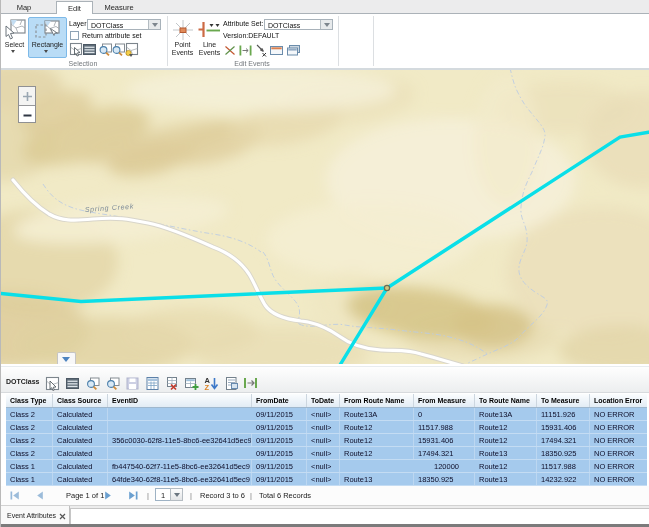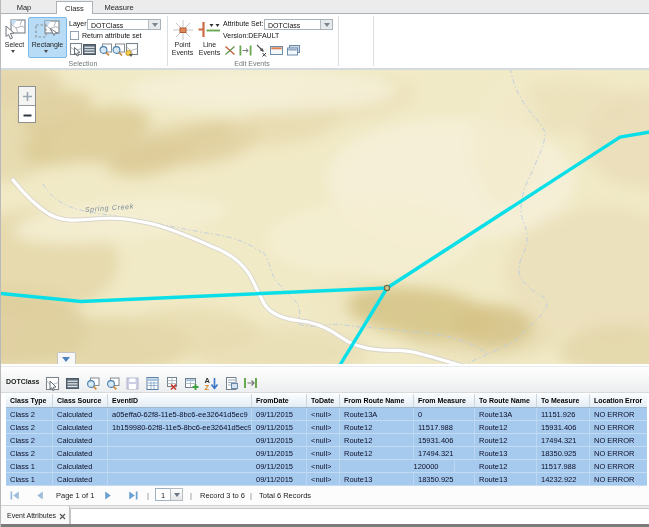--- a/index.html
+++ b/index.html
@@ -48,21 +48,21 @@
   #btab1 span{position:absolute;left:6px;top:6px;font-size:7px;white-space:nowrap;color:#222;}
   #btabs .rest{position:absolute;left:69px;top:2px;width:580px;height:17px;background:#fff;border:1px solid #c6c6c6;border-right:none;border-bottom:none;box-sizing:border-box;}
   #bottomedge{left:0;top:524px;width:649px;height:3px;background:#7b7b7b;}
 </style>
 </head>
 <body>
 <div id="win">
 
   <div class="abs" id="tabbar"></div>
   <div class="rtab" style="left:4px;width:38px;">Map</div>
-  <div class="rtab" id="tab-edit">Class</div>
+  <div class="rtab" id="tab-edit">Edit</div>
   <div class="rtab" style="left:95px;width:46px;">Measure</div>
 
   <div class="abs" id="ribbon">
     <div class="gsep" style="left:166px;"></div>
     <div class="gsep" style="left:337px;"></div>
     <div class="gsep" style="left:372px;"></div>
     <div class="glabel" style="left:42px;">Selection</div>
     <div class="glabel" style="left:211px;">Edit Events</div>
 
     <svg class="abs" style="left:3px;top:4px" width="22" height="24" viewBox="0 0 22 24">
@@ -341,44 +341,43 @@
         <div class="hc" style="left:301px;width:33px;">ToDate</div>
         <div class="hc" style="left:334px;width:74px;">From Route Name</div>
         <div class="hc" style="left:408px;width:61px;">From Measure</div>
         <div class="hc" style="left:469px;width:62px;">To Route Name</div>
         <div class="hc" style="left:531px;width:53px;">To Measure</div>
         <div class="hc" style="left:584px;width:57px;border-right:none;">Location Error</div>
       </div>
     <div class="row" style="top: 14px;">
           <div class="dc" style="left: 0px; width: 47px;">Class 2</div>
           <div class="dc" style="left: 47px; width: 55px;">Calculated</div>
-          <div class="dc" style="left: 102px; width: 144px;">a05effa0-62f8-11e5-8bc6-ee32641d5ec9</div>
           <div class="dc" style="left: 246px; width: 55px;">09/11/2015</div>
           <div class="dc" style="left: 301px; width: 33px;">&lt;null&gt;</div>
           <div class="dc" style="left: 334px; width: 74px;">Route13A</div>
           <div class="dc" style="left: 408px; width: 61px;">0</div>
           <div class="dc" style="left: 469px; width: 62px;">Route13A</div>
           <div class="dc" style="left: 531px; width: 53px;">11151.926</div>
           <div class="dc" style="left: 584px; width: 57px; border-right: none;">NO ERROR</div>
         </div>
         <div class="row" style="top: 27px;">
           <div class="dc" style="left: 0px; width: 47px;">Class 2</div>
           <div class="dc" style="left: 47px; width: 55px;">Calculated</div>
-          <div class="dc" style="left: 102px; width: 144px;">1b159980-62f8-11e5-8bc6-ee32641d5ec9</div>
           <div class="dc" style="left: 246px; width: 55px;">09/11/2015</div>
           <div class="dc" style="left: 301px; width: 33px;">&lt;null&gt;</div>
           <div class="dc" style="left: 334px; width: 74px;">Route12</div>
           <div class="dc" style="left: 408px; width: 61px;">11517.988</div>
           <div class="dc" style="left: 469px; width: 62px;">Route12</div>
           <div class="dc" style="left: 531px; width: 53px;">15931.406</div>
           <div class="dc" style="left: 584px; width: 57px; border-right: none;">NO ERROR</div>
         </div>
         <div class="row" style="top: 40px;">
           <div class="dc" style="left: 0px; width: 47px;">Class 2</div>
           <div class="dc" style="left: 47px; width: 55px;">Calculated</div>
+          <div class="dc" style="left: 102px; width: 144px;">356c0030-62f8-11e5-8bc6-ee32641d5ec9</div>
           <div class="dc" style="left: 246px; width: 55px;">09/11/2015</div>
           <div class="dc" style="left: 301px; width: 33px;">&lt;null&gt;</div>
           <div class="dc" style="left: 334px; width: 74px;">Route12</div>
           <div class="dc" style="left: 408px; width: 61px;">15931.406</div>
           <div class="dc" style="left: 469px; width: 62px;">Route12</div>
           <div class="dc" style="left: 531px; width: 53px;">17494.321</div>
           <div class="dc" style="left: 584px; width: 57px; border-right: none;">NO ERROR</div>
         </div>
         <div class="row" style="top: 53px;">
           <div class="dc" style="left: 0px; width: 47px;">Class 2</div>
@@ -387,50 +386,52 @@
           <div class="dc" style="left: 301px; width: 33px;">&lt;null&gt;</div>
           <div class="dc" style="left: 334px; width: 74px;">Route12</div>
           <div class="dc" style="left: 408px; width: 61px;">17494.321</div>
           <div class="dc" style="left: 469px; width: 62px;">Route13</div>
           <div class="dc" style="left: 531px; width: 53px;">18350.925</div>
           <div class="dc" style="left: 584px; width: 57px; border-right: none;">NO ERROR</div>
         </div>
         <div class="row" style="top: 66px;">
           <div class="dc" style="left: 0px; width: 47px;">Class 1</div>
           <div class="dc" style="left: 47px; width: 55px;">Calculated</div>
+          <div class="dc" style="left: 102px; width: 144px;">fb447540-62f7-11e5-8bc6-ee32641d5ec9</div>
           <div class="dc" style="left: 246px; width: 55px;">09/11/2015</div>
           <div class="dc" style="left: 301px; width: 33px;">&lt;null&gt;</div>
           <div class="dc" style="left: 316px; width: 74px; margin-top: 48px;">Route11</div>
-          <div class="dc" style="left: 388px; width: 61px; text-align: center;">120000</div>
+          <div class="dc" style="left: 424px; width: 61px;">120000</div>
           <div class="dc" style="left: 469px; width: 62px;">Route12</div>
           <div class="dc" style="left: 531px; width: 53px;">11517.988</div>
           <div class="dc" style="left: 584px; width: 57px; border-right: none;">NO ERROR</div>
         </div>
         <div class="row" style="top: 79px;">
           <div class="dc" style="left: 0px; width: 47px;">Class 1</div>
           <div class="dc" style="left: 47px; width: 55px;">Calculated</div>
+          <div class="dc" style="left: 102px; width: 144px;">64fde340-62f8-11e5-8bc6-ee32641d5ec9</div>
           <div class="dc" style="left: 246px; width: 55px;">09/11/2015</div>
           <div class="dc" style="left: 301px; width: 33px;">&lt;null&gt;</div>
           <div class="dc" style="left: 334px; width: 74px;">Route13</div>
           <div class="dc" style="left: 408px; width: 61px;">18350.925</div>
           <div class="dc" style="left: 469px; width: 62px;">Route13</div>
           <div class="dc" style="left: 531px; width: 53px;">14232.922</div>
           <div class="dc" style="left: 584px; width: 57px; border-right: none;">NO ERROR</div>
         </div>
       </div>
 
     <div class="abs" id="pager">
       <svg class="pgt" style="left:9px;top:4.5px" width="10" height="9" viewBox="0 0 10 9">
           <rect x="0.5" y="0.5" width="1.7" height="8" fill="#97b9d9"></rect>
           <path d="M8.8 0.5 L3.2 4.5 L8.8 8.5 Z" fill="#9cbcda"></path>
         </svg>
       <svg class="pgt" style="left:35px;top:4.5px" width="8" height="9" viewBox="0 0 8 9">
           <path d="M6.8 0.5 L1.2 4.5 L6.8 8.5 Z" fill="#9cbcda"></path>
         </svg>
-      <span class="pgt" style="left:55px;top:4.5px;">Page 1 of 1</span>
+      <span class="pgt" style="left:65px;top:4.5px;">Page 1 of 1</span>
       <svg class="pgt" style="left:103px;top:4.5px" width="8" height="9" viewBox="0 0 8 9">
           <path d="M1.2 0.5 L6.8 4.5 L1.2 8.5 Z" fill="#6ba0d0"></path>
         </svg>
       <svg class="pgt" style="left:127px;top:4.5px" width="10" height="9" viewBox="0 0 10 9">
           <path d="M1.2 0.5 L6.8 4.5 L1.2 8.5 Z" fill="#6ba0d0"></path>
           <rect x="7.8" y="0.5" width="1.7" height="8" fill="#6ba0d0"></rect>
         </svg>
       <span class="pgt" style="left:146px;top:4.5px;color:#777;">|</span>
       <div class="pgt" style="left:154px;top:2px;width:16px;height:13px;background:#fff;border:1px solid #9eb2c4;font-size:7.5px;text-align:center;line-height:13px;box-sizing:border-box;">1</div>
       <div class="pgt" style="left:169px;top:2px;width:13px;height:13px;background:linear-gradient(#fdfdfd,#e3e5e7);border:1px solid #b5bcc2;box-sizing:border-box;">

